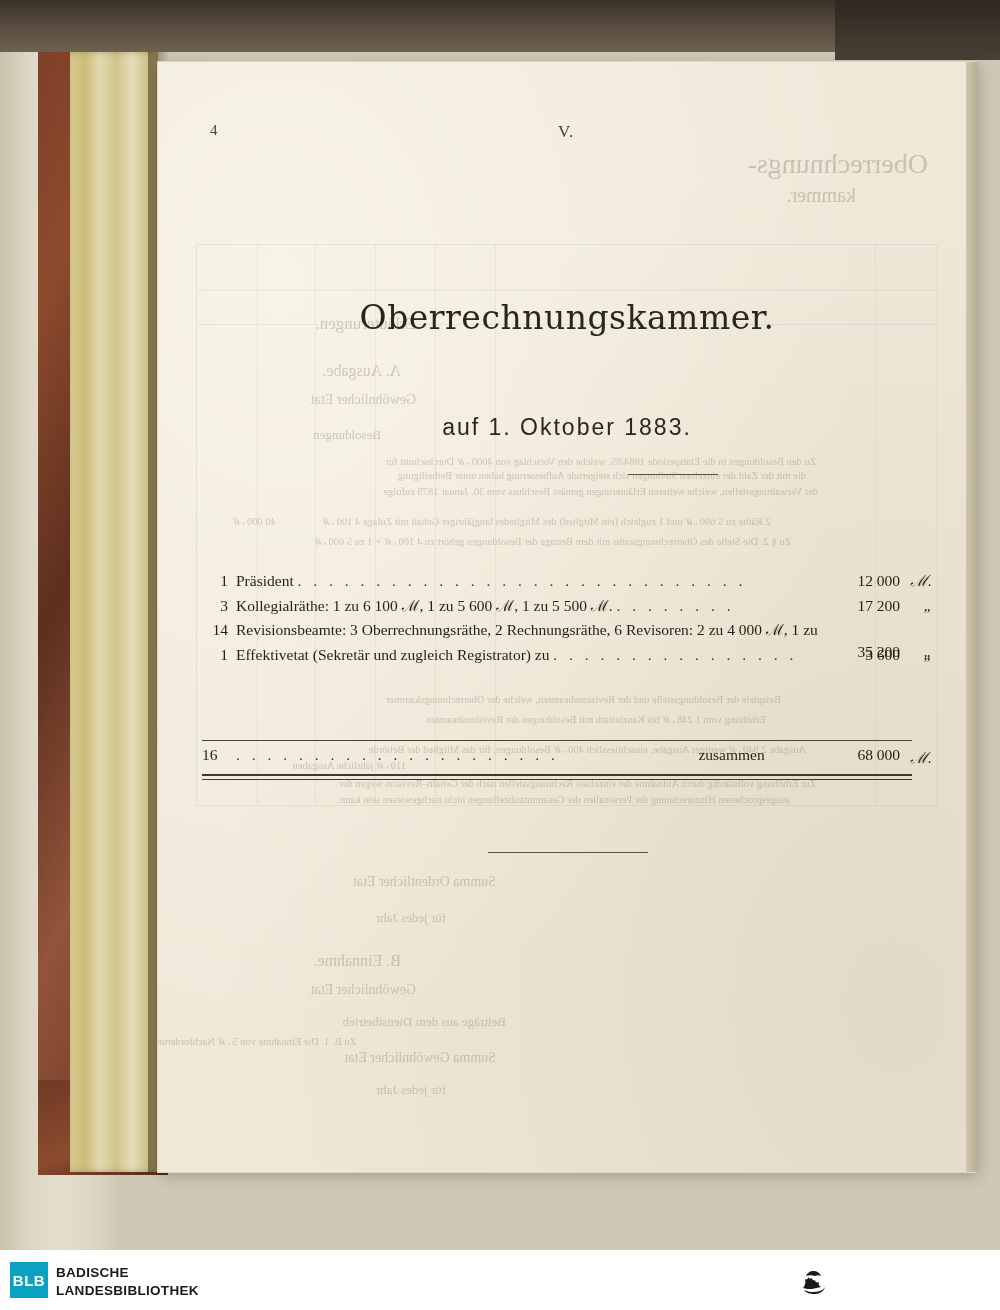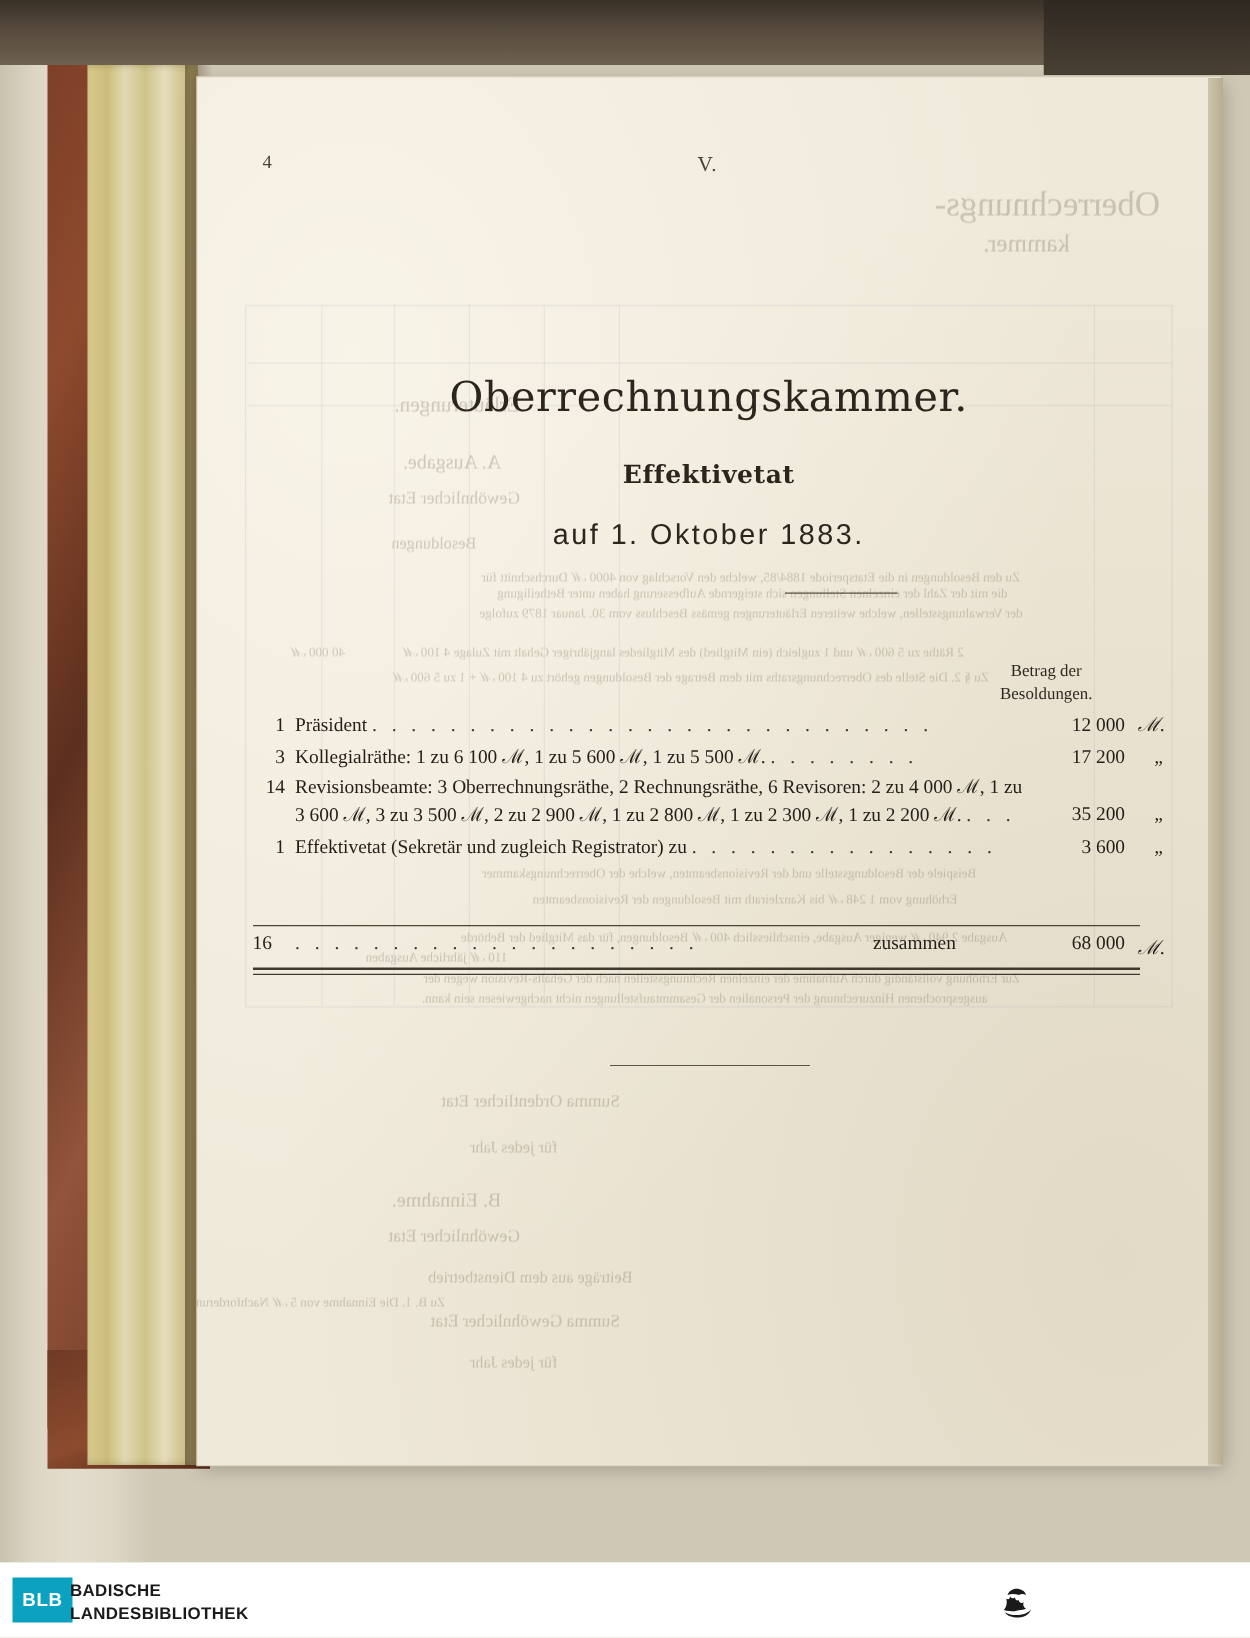--- a/index.html
+++ b/index.html
@@ -161,21 +161,21 @@
   .sumrow .unit{position:absolute;right:4px;top:0;font-style:italic;}
 
   .mid-rule{position:absolute;left:330px;top:790px;width:160px;border-top:1px solid #5d5646;}
 
   
   .footer{
     position:absolute;left:0;top:1250px;width:1000px;height:60px;
     background:#ffffff;
   }
   .blb-logo{
-    position:absolute;left:10px;top:12px;width:48px;height:36px;
+    position:absolute;left:10px;top:12px;width:38px;height:36px;
     background:#0aa2c0;color:#fff;font-family:"Liberation Sans",sans-serif;
     font-weight:bold;font-size:15px;display:flex;align-items:center;justify-content:center;
     letter-spacing:.5px;
   }
   .blb-text{
     position:absolute;left:56px;top:14px;
     font-family:"Liberation Sans",sans-serif;font-weight:bold;font-size:13.5px;
     line-height:1.35;color:#1a1a1a;letter-spacing:.3px;
   }
   .bw-text{
@@ -240,28 +240,23 @@
         <div class="vline" style="left:660px;"></div>
         <div class="vline" style="left:718px;"></div>
         <div class="hline" style="top:228px;"></div>
         <div class="hline" style="top:262px;"></div>
       </div>
 
       <div class="folio">4</div>
       <div class="section-mark">V.</div>
 
       <h1 class="title">Oberrechnungskammer.</h1>
-      <div class="sub1">Effektivetat</div>
       <div class="sub2">auf 1. Oktober 1883.</div>
       <div class="rule-short"></div>
 
-      <div class="col-head">
-        <span>Betrag der</span><br>
-        <span>Besoldungen.</span>
-      </div>
 
       <div class="lines">
 
         <div class="row">
           <span class="num">1</span>
           <span class="txt">
             <span>Präsident</span>
             <span class="dots">. . . . . . . . . . . . . . . . . . . . . . . . . . . . .</span>
           </span>
           <span class="amt">12 000</span>
@@ -274,24 +269,20 @@
             <span>Kollegialräthe: 1 zu 6 100 ℳ, 1 zu 5 600 ℳ, 1 zu 5 500 ℳ.</span>
             <span class="dots">. . . . . . . .</span>
           </span>
           <span class="amt">17 200</span>
           <span class="unit">„</span>
         </div>
 
         <div class="row">
           <span class="num">14</span>
           <span class="txt">Revisionsbeamte: 3 Oberrechnungsräthe, 2 Rechnungsräthe, 6 Revisoren: 2 zu 4 000 ℳ, 1 zu</span>
-          <span class="cont">
-            <span>3 600 ℳ, 3 zu 3 500 ℳ, 2 zu 2 900 ℳ, 1 zu 2 800 ℳ, 1 zu 2 300 ℳ, 1 zu 2 200 ℳ.</span>
-            <span class="dots">. . .</span>
-          </span>
           <span class="amt" style="top:22px;">35 200</span>
           <span class="unit" style="top:22px;">„</span>
         </div>
 
         <div class="row">
           <span class="num">1</span>
           <span class="txt">
             <span>Effektivetat (Sekretär und zugleich Registrator) zu</span>
             <span class="dots">. . . . . . . . . . . . . . . .</span>
           </span>

